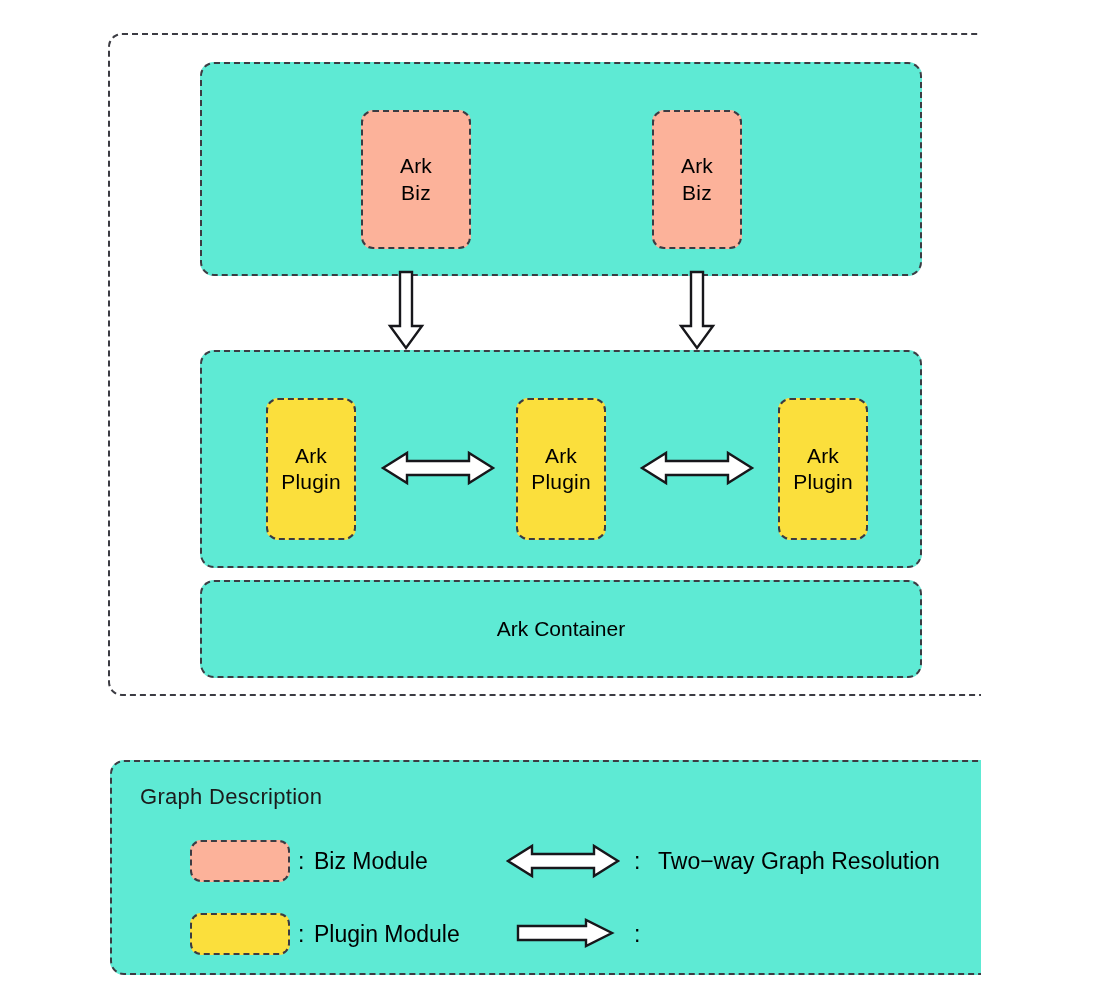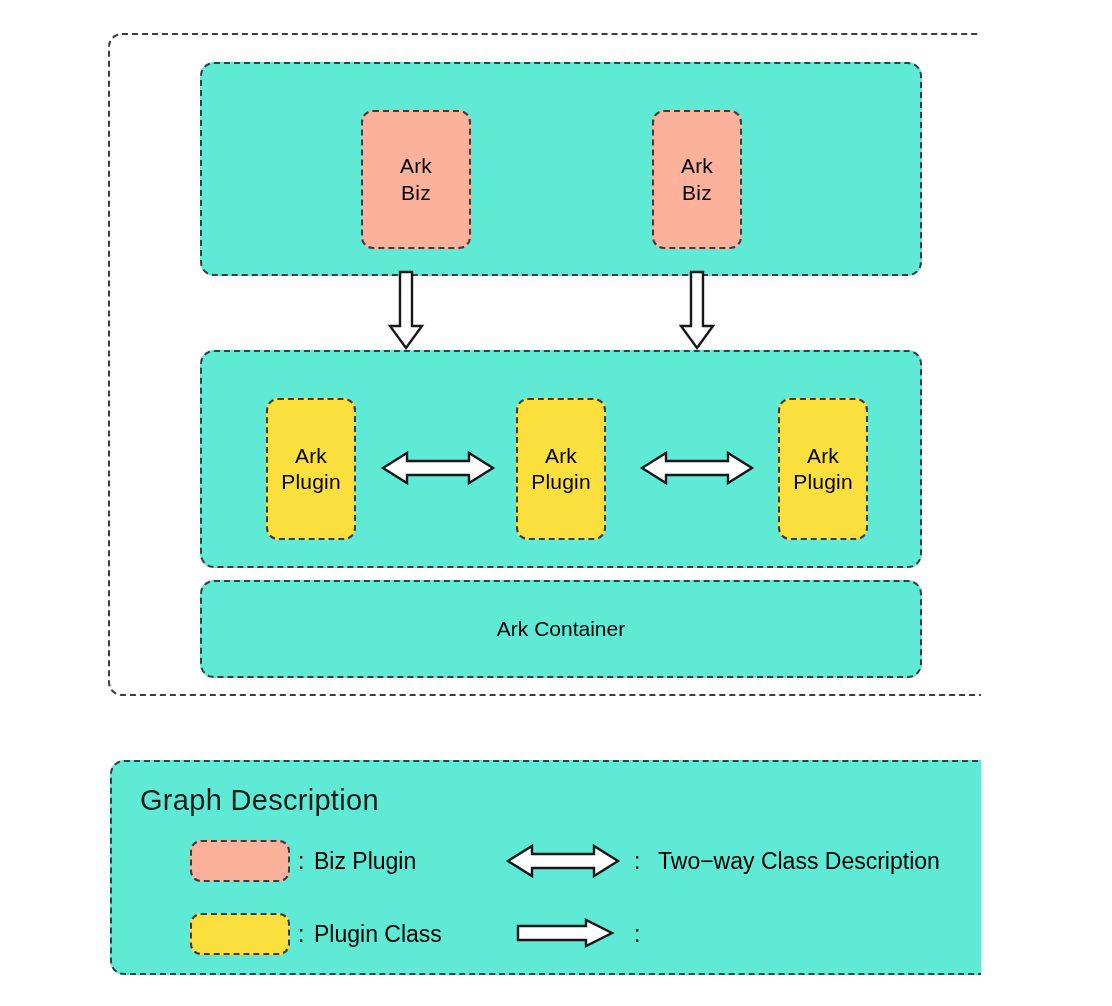--- a/index.html
+++ b/index.html
@@ -50,21 +50,21 @@
   .panel-label {
     display: flex;
     align-items: center;
     justify-content: center;
     color: #000;
     font-size: 21px;
   }
 
   
   .legend-title {
-    font-size: 29px;
+    font-size: 22px;
     color: #1b1b1b;
     letter-spacing: 0.3px;
   }
   .legend-swatch {
     border: 2px dashed #3b3b42;
     border-radius: 11px;
   }
   .legend-swatch.biz { background: #fcb29a; }
   .legend-swatch.plugin { background: #fbdf3c; }
   .legend-colon {
@@ -151,33 +151,33 @@
   <div class="abs panel panel-label" style="left:200px; top:580px; width:722px; height:98px;">
     <span>Ark Container</span>
   </div>
 
   <div class="abs panel" style="left:110px; top:760px; width:903px; height:215px;"></div>
 
   <div class="abs legend-title" style="left:140px; top:784px;">Graph Description</div>
 
   <div class="abs legend-swatch biz" style="left:190px; top:840px; width:100px; height:42px;"></div>
   <div class="abs legend-colon" style="left:298px; top:848px;">:</div>
-  <div class="abs legend-text" style="left:314px; top:848px;">Biz Plugin</div>
+  <div class="abs legend-text" style="left:314px; top:848px;">Biz Module</div>
 
   <div class="abs legend-swatch plugin" style="left:190px; top:913px; width:100px; height:42px;"></div>
   <div class="abs legend-colon" style="left:298px; top:921px;">:</div>
-  <div class="abs legend-text" style="left:314px; top:921px;">Plugin Class</div>
+  <div class="abs legend-text" style="left:314px; top:921px;">Plugin Module</div>
 
   <div class="abs" style="left:506px; top:843px; width:114px; height:36px;">
     <svg width="114" height="36" viewBox="0 0 114 36">
       <polygon points="2,18 26,3 26,11 88,11 88,3 112,18 88,33 88,25 26,25 26,33" fill="#ffffff" stroke="#17171b" stroke-width="2.4" stroke-linejoin="miter"></polygon>
     </svg>
   </div>
   <div class="abs legend-colon" style="left:634px; top:848px;">:</div>
-  <div class="abs legend-text" style="left:658px; top:848px;">Two−way Class Description</div>
+  <div class="abs legend-text" style="left:658px; top:848px;">Two−way Graph Resolution</div>
 
   <div class="abs" style="left:516px; top:918px; width:98px; height:30px;">
     <svg width="98" height="30" viewBox="0 0 98 30">
       <polygon points="2,8 70,8 70,2 96,15 70,28 70,22 2,22" fill="#ffffff" stroke="#17171b" stroke-width="2.4" stroke-linejoin="miter"></polygon>
     </svg>
   </div>
   <div class="abs legend-colon" style="left:634px; top:921px;">:</div>
 
 </div>
 

